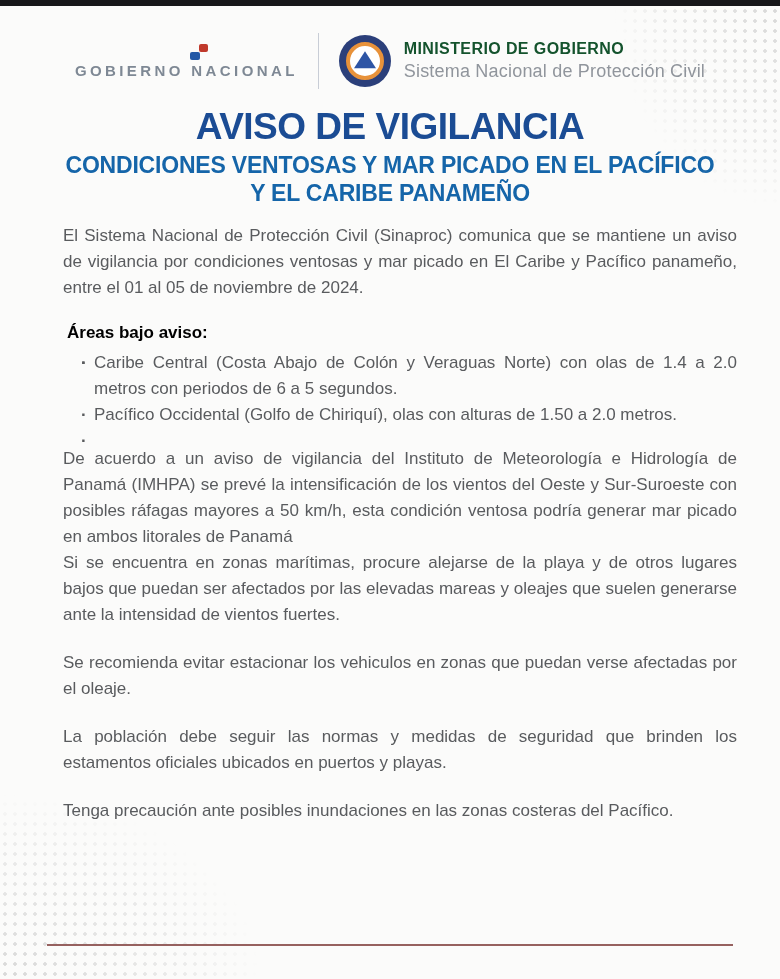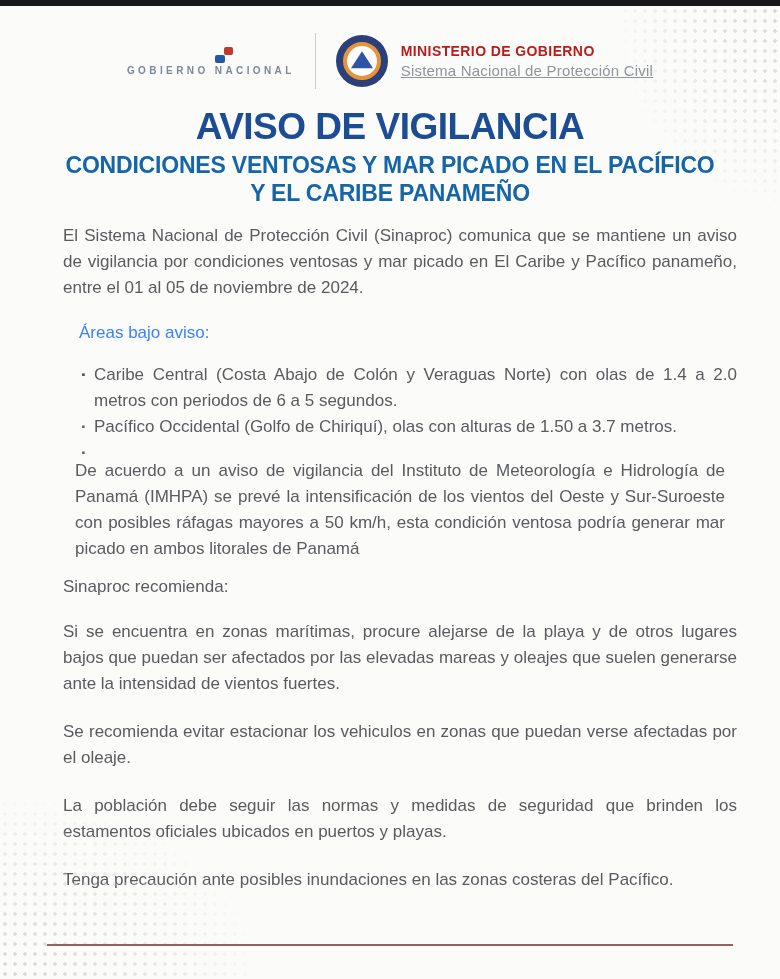--- a/index.html
+++ b/index.html
@@ -43,21 +43,21 @@
   .flag-mark { position:relative; width:24px; height:16px; margin:0 auto 2px auto; left:16px; }
   .flag-sq-blue {
     position:absolute; left:0; bottom:0; width:10px; height:8px;
     background:#2458a6; border-radius:2px;
   }
   .flag-sq-red {
     position:absolute; left:9px; top:0; width:9px; height:8px;
     background:#c0392b; border-radius:2px;
   }
   .gov-top {
-    font-size:10px; font-weight:bold; letter-spacing:3.4px;
+    font-size:15px; font-weight:bold; letter-spacing:3.4px;
     color:#7e8894; white-space:nowrap;
   }
   .gov-bottom {
     font-size:18px; font-weight:bold; color:#1b4c94;
     letter-spacing:0.2px; white-space:nowrap; margin-top:1px;
   }
   .star { color:#c0392b; font-size:10px; vertical-align:2px; padding:0 3px; }
   .header-divider { width:1px; height:56px; background:#c8cdd6; }
   .ministry { display:flex; align-items:center; gap:13px; }
   .emblem {
@@ -69,24 +69,24 @@
     background:#fff; border:4px solid #e8923a;
   }
   .emblem-triangle {
     position:absolute; left:50%; top:50%; transform:translate(-50%,-58%);
     width:0; height:0;
     border-left:11px solid transparent;
     border-right:11px solid transparent;
     border-bottom:17px solid #2e55a5;
   }
   .ministry-name {
-    font-size:14px; font-weight:bold; color:#b91c1c; letter-spacing:0.4px;
+    font-size:16px; font-weight:bold; color:#14532d; letter-spacing:0.4px;
   }
   .ministry-sub {
-    font-size:15px; color:#90959c; margin-top:3px; letter-spacing:0.2px;text-decoration:underline;
+    font-size:18px; color:#90959c; margin-top:3px; letter-spacing:0.2px;
   }
 
   
   .title {
     text-align:center; color:#1b4c94;
     font-size:37px; font-weight:800; letter-spacing:-0.5px;
     margin-top:12px;
   }
   .subtitle {
     text-align:center; color:#1565a9;
@@ -94,22 +94,22 @@
     max-width:650px; margin:3px auto 0 auto; letter-spacing:-0.2px;
   }
 
   
   .content {
     margin:16px 43px 0 63px;
     color:#595b5e; font-size:17px; line-height:26px;
     text-align:justify;
   }
   .para { margin:0 0 19px 0; }
-  .para-tight { margin:12px; }
-  .areas-heading { font-weight:normal; color:#3b82f6; margin:16px; }
+  .para-tight { margin:0; }
+  .areas-heading { font-weight:bold; color:#000000; margin:4px; }
   .areas-list { margin:0 0 18px 0; padding:0 0 0 18px; list-style:none; }
   .area-item { position:relative; padding-left:13px; }
   .area-bullet { position:absolute; left:0; top:0; font-weight:bold; }
   .sinaproc-line { margin:0 0 19px 0; }
   .rec { margin:0 0 22px 0; }
   .rec-last { margin:0; }
   .bottom-rule {
     position:absolute; left:47px; right:47px; top:944px;
     height:2px; background:#96615f;
   }
@@ -145,26 +145,25 @@
 <div class="title">AVISO DE VIGILANCIA</div>
 <div class="subtitle">CONDICIONES VENTOSAS Y MAR PICADO EN EL PACÍFICO Y EL CARIBE PANAMEÑO</div>
 
 <div class="content">
   <p class="para">El Sistema Nacional de Protección Civil (Sinaproc) comunica que se mantiene un aviso de vigilancia por condiciones ventosas y mar picado en El Caribe y Pacífico panameño, entre el 01 al 05 de noviembre de 2024.</p>
 
   <p class="areas-heading">Áreas bajo aviso:</p>
   <ul class="areas-list">
     <li class="area-item"><span class="area-bullet">·</span></li>
     <li class="area-item"><span class="area-bullet">·</span><span>Caribe Central (Costa Abajo de Colón y Veraguas Norte) con olas de 1.4 a 2.0 metros con periodos de 6 a 5 segundos.</span></li>
-    <li class="area-item"><span class="area-bullet">·</span><span>Pacífico Occidental (Golfo de Chiriquí), olas con alturas de 1.50 a 3.7 metros.</span></li>
+    <li class="area-item"><span class="area-bullet">·</span><span>Pacífico Occidental (Golfo de Chiriquí), olas con alturas de 1.50 a 2.0 metros.</span></li>
     <li class="area-item"><span class="area-bullet">·</span></li>
   </ul>
 
   <p class="para-tight">De acuerdo a un aviso de vigilancia del Instituto de Meteorología e Hidrología de Panamá (IMHPA) se prevé la intensificación de los vientos del Oeste y Sur-Suroeste con posibles ráfagas mayores a 50 km/h, esta condición ventosa podría generar mar picado en ambos litorales de Panamá</p>
-  <p class="sinaproc-line">Sinaproc recomienda:</p>
 
   <p class="rec">Si se encuentra en zonas marítimas, procure alejarse de la playa y de otros lugares bajos que puedan ser afectados por las elevadas mareas y oleajes que suelen generarse ante la intensidad de vientos fuertes.</p>
   <p class="rec">Se recomienda evitar estacionar los vehiculos en zonas que puedan verse afectadas por el oleaje.</p>
   <p class="rec">La población debe seguir las normas y medidas de seguridad que brinden los estamentos oficiales ubicados en puertos y playas.</p>
   <p class="rec rec-last">Tenga precaución ante posibles inundaciones en las zonas costeras del Pacífico.</p>
 </div>
 
 <div class="bottom-rule"></div>
 
 </body></html>

